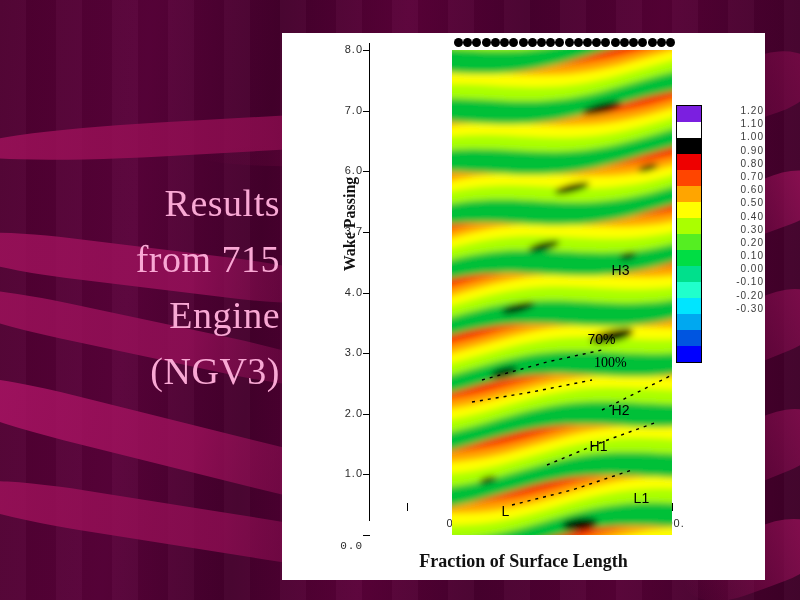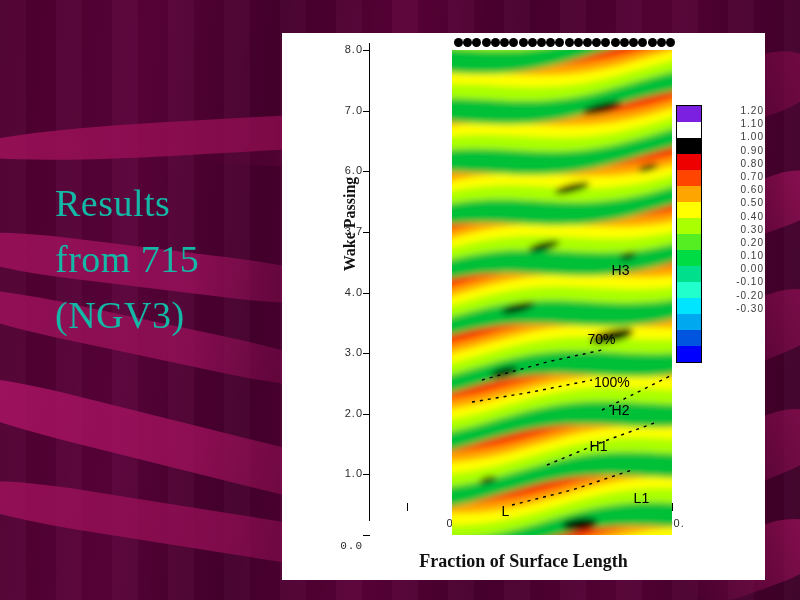--- a/index.html
+++ b/index.html
@@ -101,22 +101,22 @@
     border-radius: 50% / 70%;
     transform: rotate(-20deg);
     background: linear-gradient(90deg,rgba(140,12,79,0) 0%, #9a1059 100%);
   }
 
   
   #title {
     position: absolute;
     left: 55px; top: 175px;
     width: 225px;
-    text-align: left;
-    color: #14b8a6;
+    text-align: right;
+    color: #f9a8d4;
     font-family: "Liberation Serif", serif;
     font-size: 38px;
     line-height: 56px;
     letter-spacing: .5px;
   }
 
   
   #figure-panel {
     position: absolute;
     left: 282px; top: 33px;
@@ -263,20 +263,21 @@
   <div class="swoosh s5"></div>
   <div class="swoosh r1"></div>
   <div class="swoosh r2"></div>
   <div class="swoosh r3"></div>
   <div class="swoosh r4"></div>
   <div class="swoosh r5"></div>
 
   <div id="title">
     <div>Results</div>
     <div>from 715</div>
+    <div>Engine</div>
     <div>(NGV3)</div>
   </div>
 
   <div id="figure-panel">
 
     <div id="ylabel">Wake Passing</div>
     <div id="xlabel">Fraction of Surface Length</div>
 
     <div id="yaxis-line"></div>
     <div id="y-ticks">
@@ -466,21 +467,21 @@
             <path d="M 95,415 L 150,392 L 205,372" stroke="#000" stroke-width="1.4" stroke-dasharray="3 5" fill="none"></path>
             <path d="M 60,455 L 120,440 L 180,420" stroke="#000" stroke-width="1.4" stroke-dasharray="3 5" fill="none"></path>
             <path d="M 150,360 L 190,340 L 218,326" stroke="#000" stroke-width="1.4" stroke-dasharray="3 5" fill="none"></path>
           </g>
       </svg>
     </div>
 
     <div id="annotations">
         <div class="annot" style="left: 329.6px; top: 229.281px;">H3</div>
         <div class="annot" style="left: 305.4px; top: 297.787px;">70%</div>
-        <div class="annot" style="left: 312px; top: 341px;">100%</div>
+        <div class="annot" style="left: 312px; top: 322px; font-family: Liberation Serif, serif;">100%</div>
         <div class="annot" style="left: 329.6px; top: 368.719px;">H2</div>
         <div class="annot" style="left: 307.6px; top: 405.094px;">H1</div>
         <div class="annot" style="left: 351.6px; top: 412.975px; margin-top: 44px;">L1</div>
         <div class="annot" style="left: 219.6px; top: 469.962px;">L</div>
       </div>
 
     <div id="colorbar">
         <span class="cb-cell" style="background: rgb(123, 31, 224);"></span>
         <span class="cb-cell" style="background: rgb(255, 255, 255);"></span>
         <span class="cb-cell" style="background: rgb(0, 0, 0);"></span>

